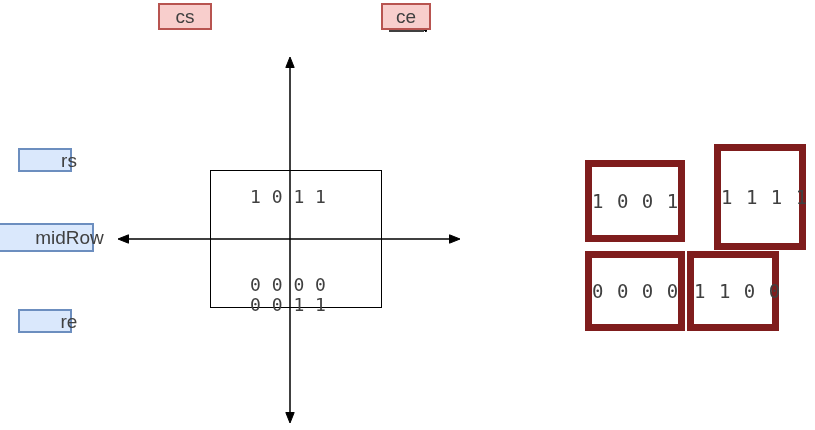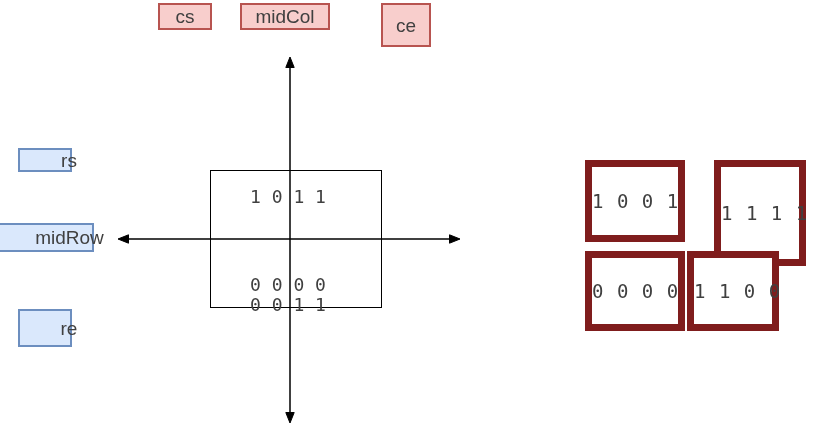--- a/index.html
+++ b/index.html
@@ -31,24 +31,24 @@
     background: #f8cecc;
     border: 2px solid #b85450;
   }
   .label.blue {
     background: #dae8fc;
     border: 2px solid #6c8ebf;
     padding-left: 48px;
   }
   .lbl-cs     { left: 158px; top: 3px;   width: 54px; height: 27px; }
   .lbl-midcol { left: 240px; top: 3px;   width: 90px; height: 27px; }
-  .lbl-ce     { left: 381px; top: 3px;   width: 50px; height: 44px; text-align: right; }
+  .lbl-ce     { left: 381px; top: 3px;   width: 50px; height: 27px; text-align: right; }
   .lbl-rs     { left: 18px;  top: 148px; width: 54px; height: 24px; }
   .lbl-midrow { left: -3px;  top: 223px; width: 97px; height: 29px; }
-  .lbl-re     { left: 18px;  top: 309px; width: 54px; height: 38px; }
+  .lbl-re     { left: 18px;  top: 309px; width: 54px; height: 24px; }
 
   .frame {
     position: absolute;
     box-sizing: border-box;
     border: 1px solid #000000;
     background: transparent;
   }
   .matrix-frame { left: 210px; top: 170px; width: 172px; height: 138px; }
 
   .mono { font-family: "DejaVu Sans Mono", "Liberation Mono", monospace; }
@@ -72,21 +72,21 @@
     box-sizing: border-box;
     border: 7px solid #7f1d1d;
     background: #ffffff;
     display: flex;
     align-items: center;
     font-size: 19px;
     letter-spacing: 1px;
     white-space: pre;
   }
   .quad-tl { left: 585px; top: 160px; width: 100px; height: 82px; }
-  .quad-tr { left: 714px; top: 160px; width: 92px;  height: 106px; }
+  .quad-tr { left: 714px; top: 144px; width: 92px;  height: 106px; }
   .quad-bl { left: 585px; top: 251px; width: 100px; height: 80px; }
   .quad-br { left: 687px; top: 251px; width: 92px;  height: 80px; }
 </style>
 </head>
 <body>
 
 <div class="canvas">
 
   <svg class="arrow-layer" width="815" height="430" viewBox="0 0 815 430" xmlns="http://www.w3.org/2000/svg">
     <g stroke="#000000" stroke-width="1.5" fill="#000000">
@@ -96,23 +96,20 @@
       <line x1="127" y1="239" x2="451" y2="239"></line>
       <polygon points="118,239 128.5,234.8 128.5,243.2" stroke-width="1"></polygon>
       <polygon points="460,239 449.5,234.8 449.5,243.2" stroke-width="1"></polygon>
       <line x1="389" y1="31" x2="424" y2="31"></line>
       <polygon points="430,20 419.5,25 426,32" stroke-width="1"></polygon>
     </g>
   </svg>
 
   <div class="label pink lbl-cs">
     <span>cs</span>
-  </div>
-  <div class="label pink lbl-midcol">
-    <span>midCol</span>
   </div>
   <div class="label pink lbl-ce">
     <span>ce</span>
   </div>
 
   <div class="label blue lbl-rs">
     <span>rs</span>
   </div>
   <div class="label blue lbl-midrow">
     <span>midRow</span>

